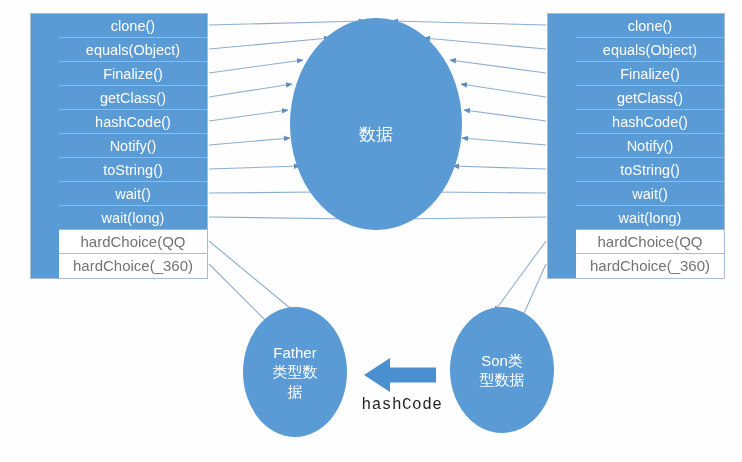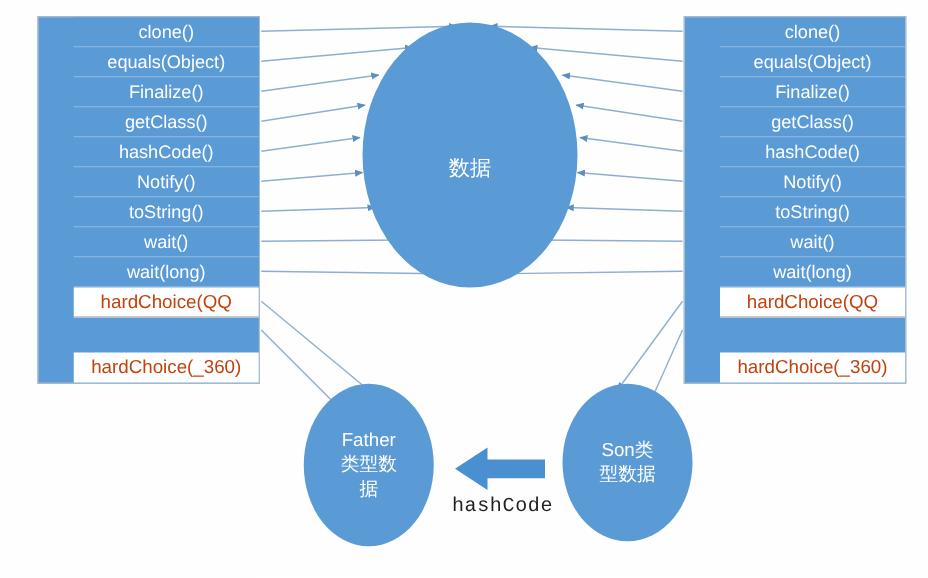--- a/index.html
+++ b/index.html
@@ -36,25 +36,25 @@
     font-size:14.5px;
     white-space:nowrap;
     overflow:hidden;
   }
   .mrow.inherited{
     background:#5b9bd5;
     color:#ffffff;
   }
   .mrow.own{
     background:#ffffff;
-    color:#c2410c;
+    color:#737373;
     border-bottom:1px solid #b9b9b9;
     font-size:15px;
   }
-  .mrow:last-child{border-bottom:none;margin-top:28px;}
+  .mrow:last-child{border-bottom:none;}
 
   
   .ellipse{
     position:absolute;
     background:#5b9bd5;
     border-radius:50%;
     color:#ffffff;
     display:flex;
     align-items:center;
     justify-content:center;

